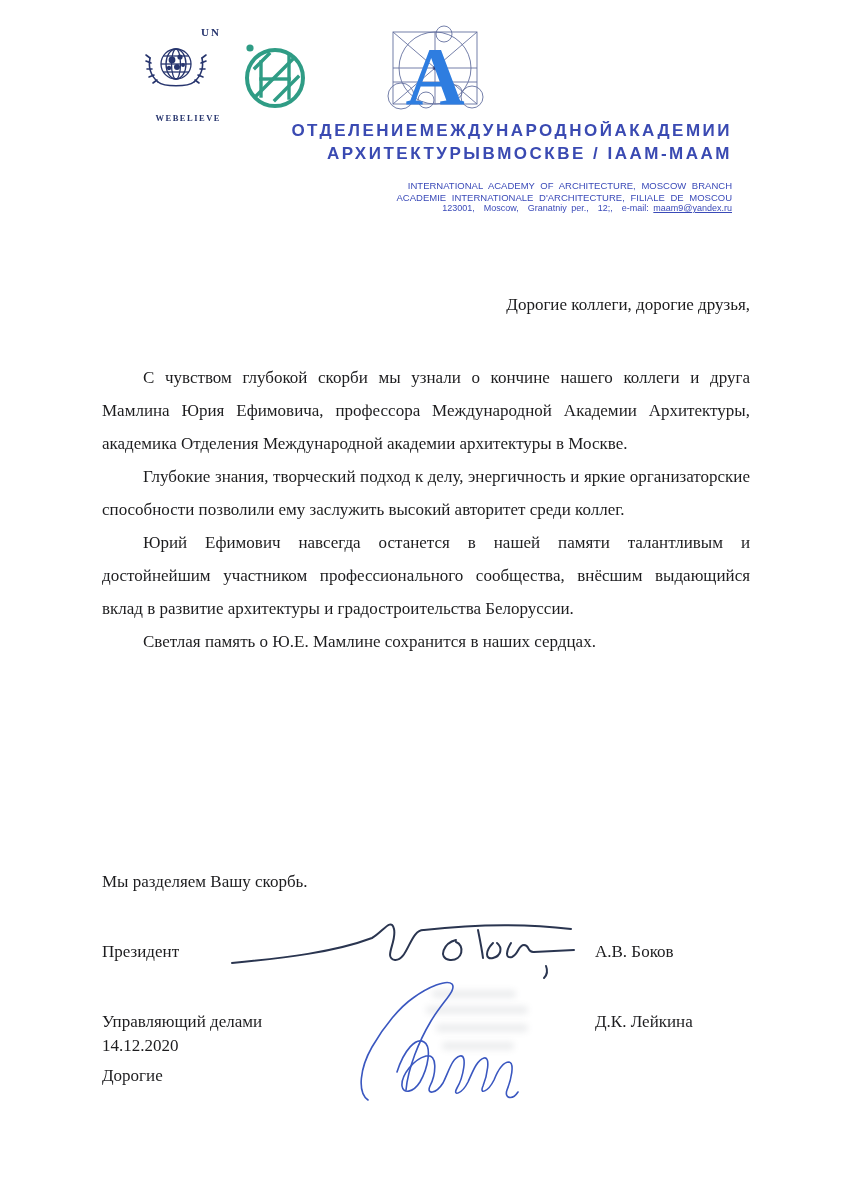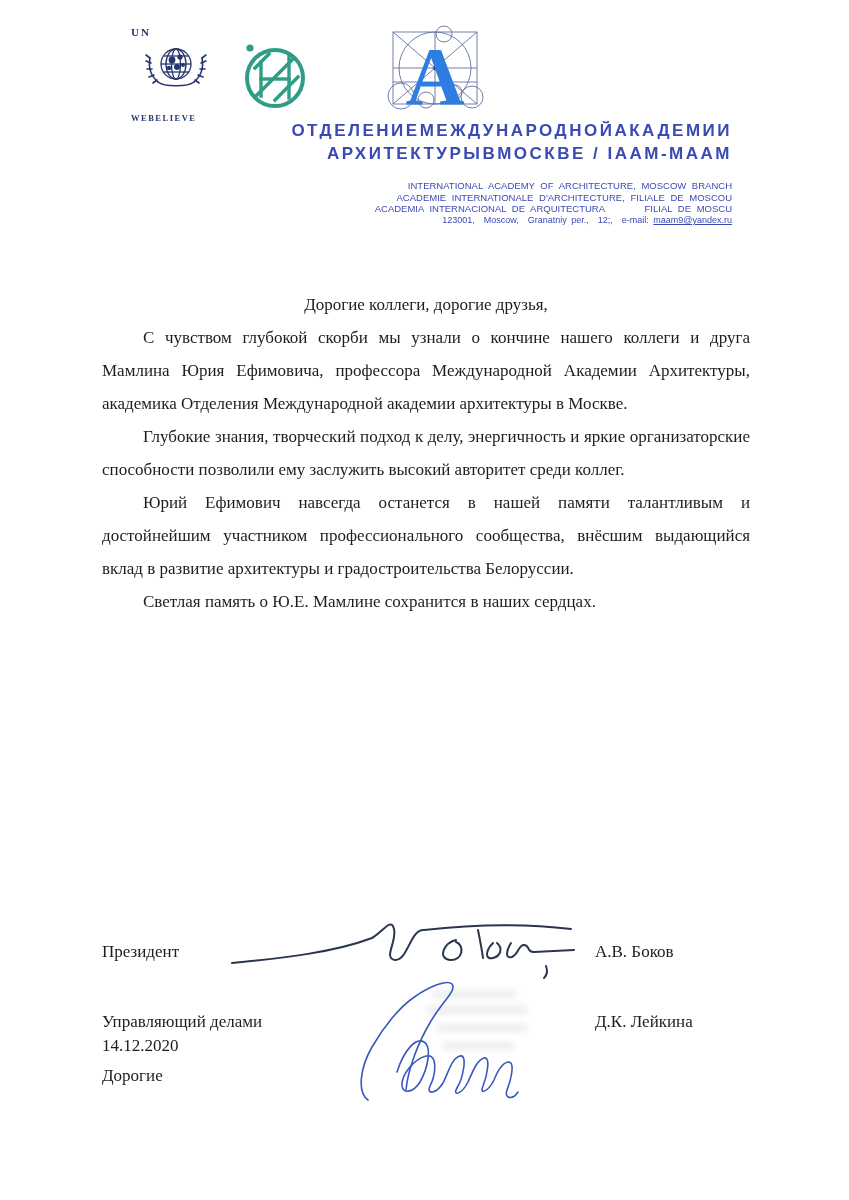--- a/index.html
+++ b/index.html
@@ -7,21 +7,21 @@
   .page {
     position:relative;
     width:849px; height:1200px;
     background:#ffffff;
     overflow:hidden;
     font-family:"Liberation Serif", serif;
   }
 
   
   .logo { position:absolute; }
-  .logo-un { left:131px; top:26px; width:90px; height:86px; text-align:left; color:#27356e; }
+  .logo-un { left:131px; top:26px; width:90px; height:86px; text-align:right; color:#27356e; }
   .logo-un .un-top { font-family:"Liberation Serif",serif; font-weight:bold; font-size:11px; letter-spacing:2px; }
   .logo-un .un-bottom { font-family:"Liberation Serif",serif; font-weight:bold; font-size:8.5px; letter-spacing:1.5px; margin-top:15px; }
   .logo-iaa { left:238px; top:38px; width:70px; height:72px; }
   .logo-a { left:384px; top:24px; width:102px; height:90px; }
 
   
   .org-title {
     position:absolute; left:168px; top:119px; width:564px;
     font-family:"Liberation Sans", sans-serif;
     font-weight:bold; font-size:17px; line-height:23px;
@@ -36,21 +36,21 @@
     color:#3a4ab8; word-spacing:3px;
   }
   .org-sub .addr { font-size:9px; word-spacing:2px; }
   .org-sub a { color:#3a4ab8; text-decoration:underline; }
 
   
   .body-block {
     position:absolute; left:102px; top:288px; width:648px;
     font-size:17px; line-height:33px; color:#1d1d1f;
   }
-  .salutation { text-align:center; }
+  .salutation { text-align:right; margin-bottom:40px; }
   .paras p { text-align:justify; text-indent:41px; }
   .closing   { position:absolute; left:102px; top:872px; font-size:17px; color:#1d1d1f; }
   .sig-row   { position:absolute; left:102px; width:648px; font-size:17px; color:#1d1d1f; }
   .sig-row .name { position:absolute; left:493px; top:0; }
   .row-president { top:942px; }
   .row-manager   { top:1012px; }
   .city { position:absolute; left:102px; top:1066px; font-size:17px; color:#1d1d1f; }
   .date { position:absolute; left:102px; top:1036px; font-size:17px; color:#1d1d1f; }
 
   
@@ -140,36 +140,36 @@
       <span>В</span>
       <span>МОСКВЕ / IAAM</span>
       <span>-</span>
       <span>МААМ</span>
     </div>
   </div>
 
   <div class="org-sub">
     <div>INTERNATIONAL ACADEMY OF ARCHITECTURE, MOSCOW BRANCH</div>
     <div>ACADEMIE INTERNATIONALE D'ARCHITECTURE, FILIALE DE MOSCOU</div>
-    <div>ACADEMIA INTERNACIONAL DE ARQUITECTURA&nbsp;&nbsp;&nbsp;&nbsp;&nbsp;&nbsp;&nbsp;FILIAL DE MOSCU</div>
     <div class="addr">
       <span>123001,&nbsp; Moscow,&nbsp; Granatniy per.,&nbsp; 12;,&nbsp; e-mail: </span><a href="#">maam9@yandex.ru</a>
     </div>
   </div>
 
   <div class="body-block">
     <div class="salutation">Дорогие коллеги, дорогие друзья,</div>
     <div class="paras">
       <p>С чувством глубокой скорби мы узнали о кончине нашего коллеги и друга Мамлина Юрия Ефимовича, профессора Международной Академии Архитектуры, академика Отделения Международной академии архитектуры в Москве.</p>
       <p>Глубокие знания, творческий подход к делу, энергичность и яркие организаторские способности позволили ему заслужить высокий авторитет среди коллег.</p>
       <p>Юрий Ефимович навсегда останется в нашей памяти талантливым и достойнейшим участником профессионального сообщества, внёсшим выдающийся вклад в развитие архитектуры и градостроительства Белоруссии.</p>
       <p>Светлая память о Ю.Е. Мамлине сохранится в наших сердцах.</p>
     </div>
   </div>
 
+  <div class="closing">Мы разделяем Вашу скорбь.</div>
 
   <div class="sig-row row-president">
     <span>Президент</span>
     <span class="name">А.В. Боков</span>
   </div>
 
   <div class="sig-row row-manager">
     <span>Управляющий делами</span>
     <span class="name">Д.К. Лейкина</span>
   </div>

